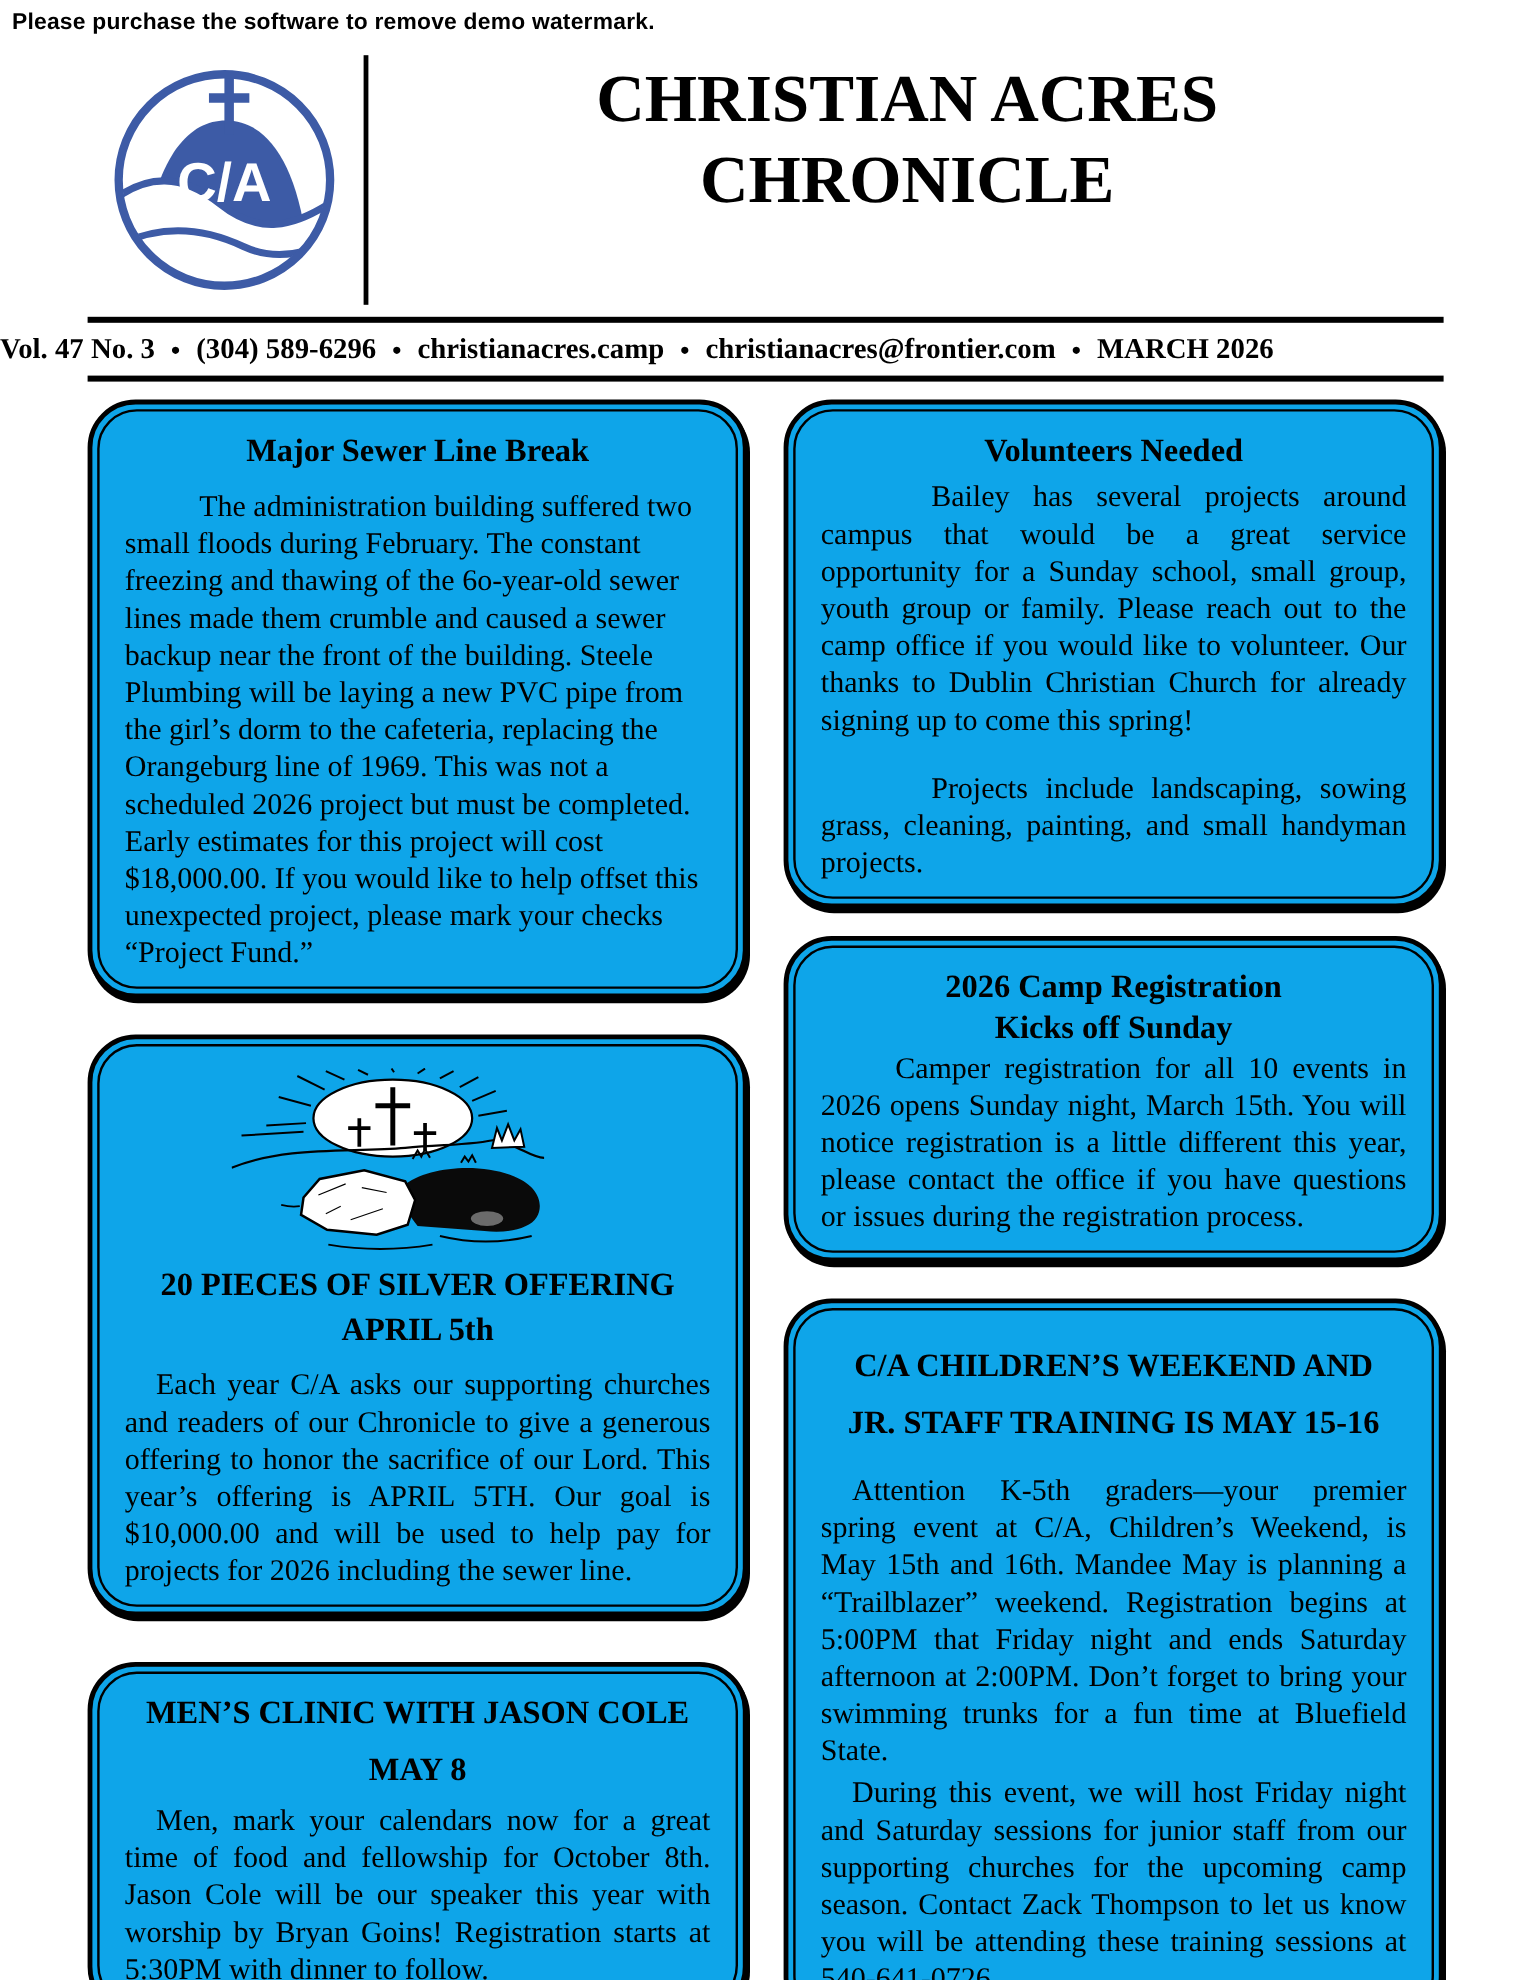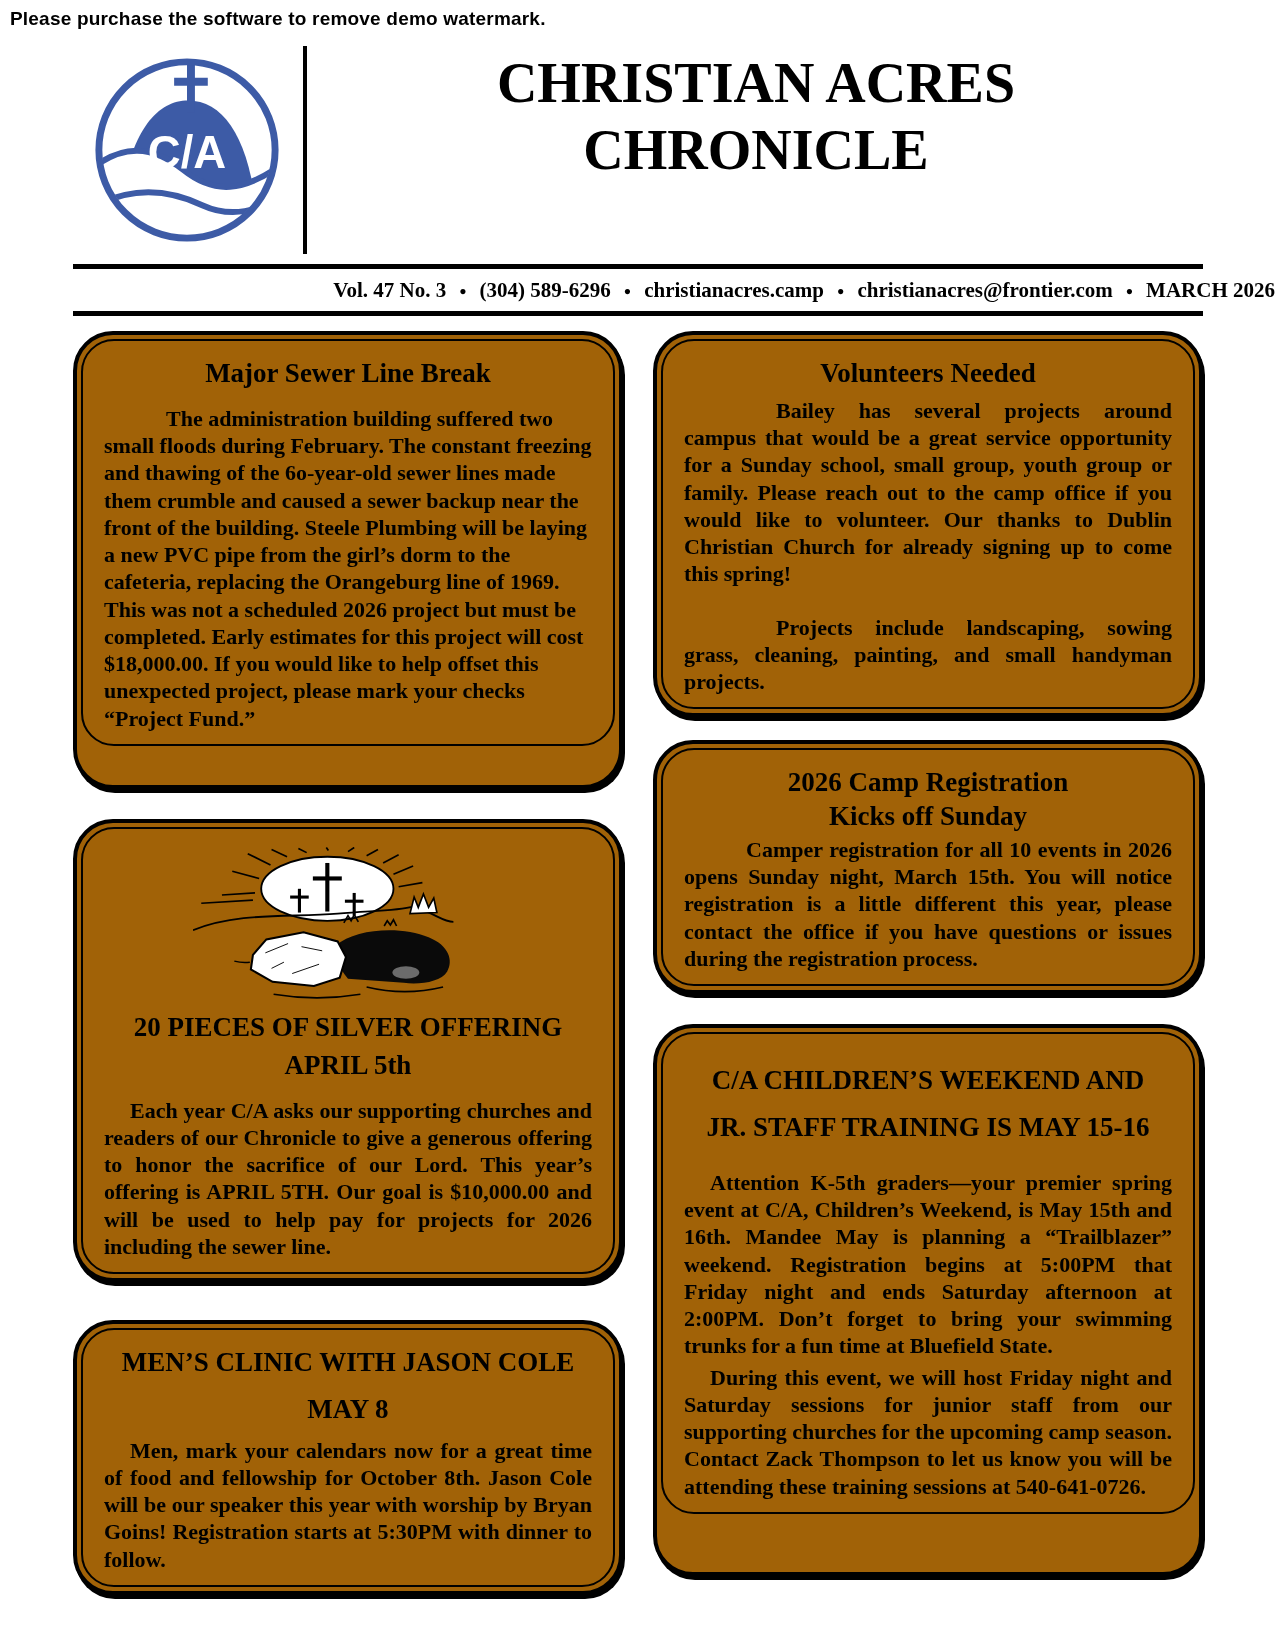--- a/index.html
+++ b/index.html
@@ -42,64 +42,64 @@
     letter-spacing: 0px;
     padding-top: 4px;
     transform-origin: center top;
   }
   .rule {
     height: 5px; background: #000;
     margin: 0 72px 0 73px;
   }
   .rule-top { margin-top: 10px; }
   .issue-info {
-    text-align: right;
-    font-weight: bold;
-    font-size: 21px;
+    text-align: left;
+    font-weight: bold;
+    font-size: 24px;
     padding: 9px 0 8px 0;
   }
   .issue-info .bullet {
     font-size: 0.58em;
     vertical-align: 0.18em;
     margin: 0 13px;
   }
   
   .columns {
     display: flex;
     gap: 30px;
     margin: 15px 72px 0 73px;
     align-items: flex-start;
   }
   .col { flex: 1; min-width: 0; }
   
   .box {
     border: 4px solid #000;
     border-radius: 40px;
     box-shadow: 2px 4px 0 0 #000;
-    background: #a16207;
+    background: #0ea5e9;
   }
   .box-inner {
     border: 2px solid #000;
     border-radius: 33px;
     margin: 4px;
     padding: 16px 21px 12px 21px;
     height: calc(100% - 8px);
   }
   .box-title {
     text-align: center;
     font-weight: bold;
     font-size: 27px;
     line-height: 1.25;
   }
   .title-gap { margin-bottom: 14px; }
   .title-line2 { margin-top: 13px; }
   .title-line2-tight { margin-top: 4px; }
   .box-body {
-    font-weight: bold;
-    font-size: 22px;
+    font-weight: normal;
+    font-size: 25px;
     line-height: 1.24;
     margin-top: 14px;
   }
   .just { text-align: justify; }
   .left-al { text-align: left; }
   .indent-lg { text-indent: 92px; }
   .indent-md { text-indent: 62px; }
   .indent-sm { text-indent: 26px; }
   .para-gap { margin-top: 26px; }
   .para-gap-sm { margin-top: 4px; }

